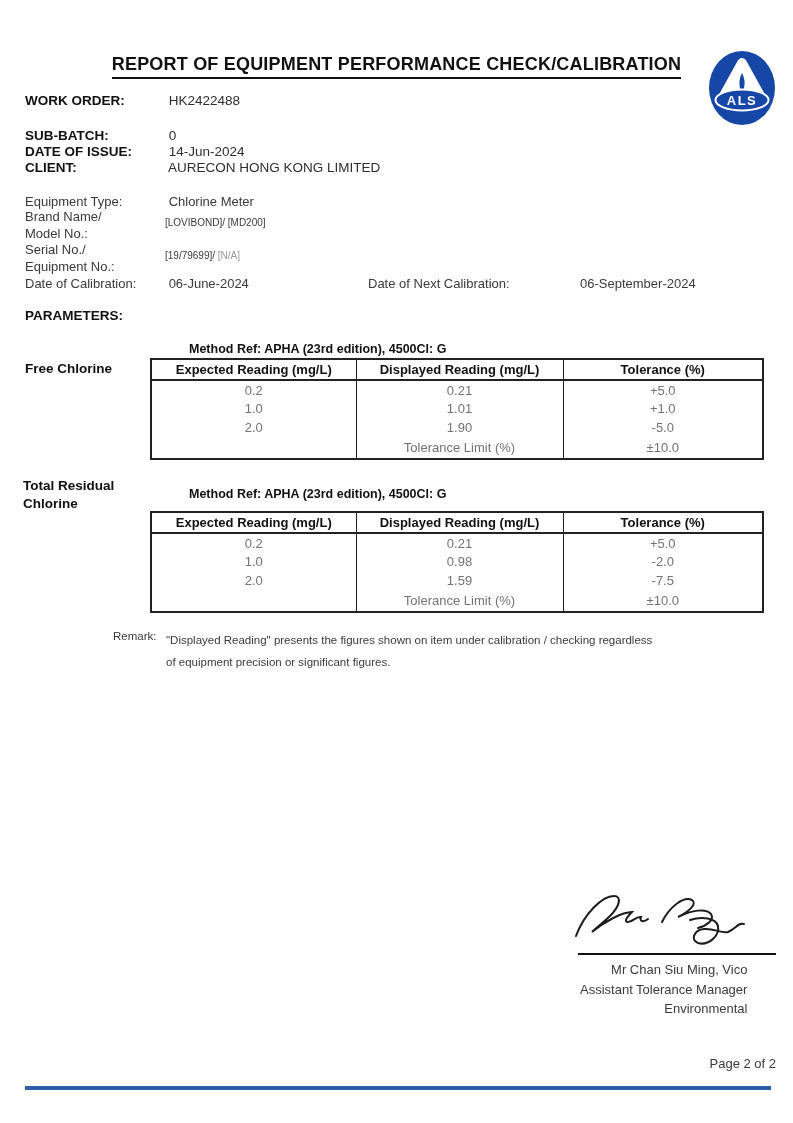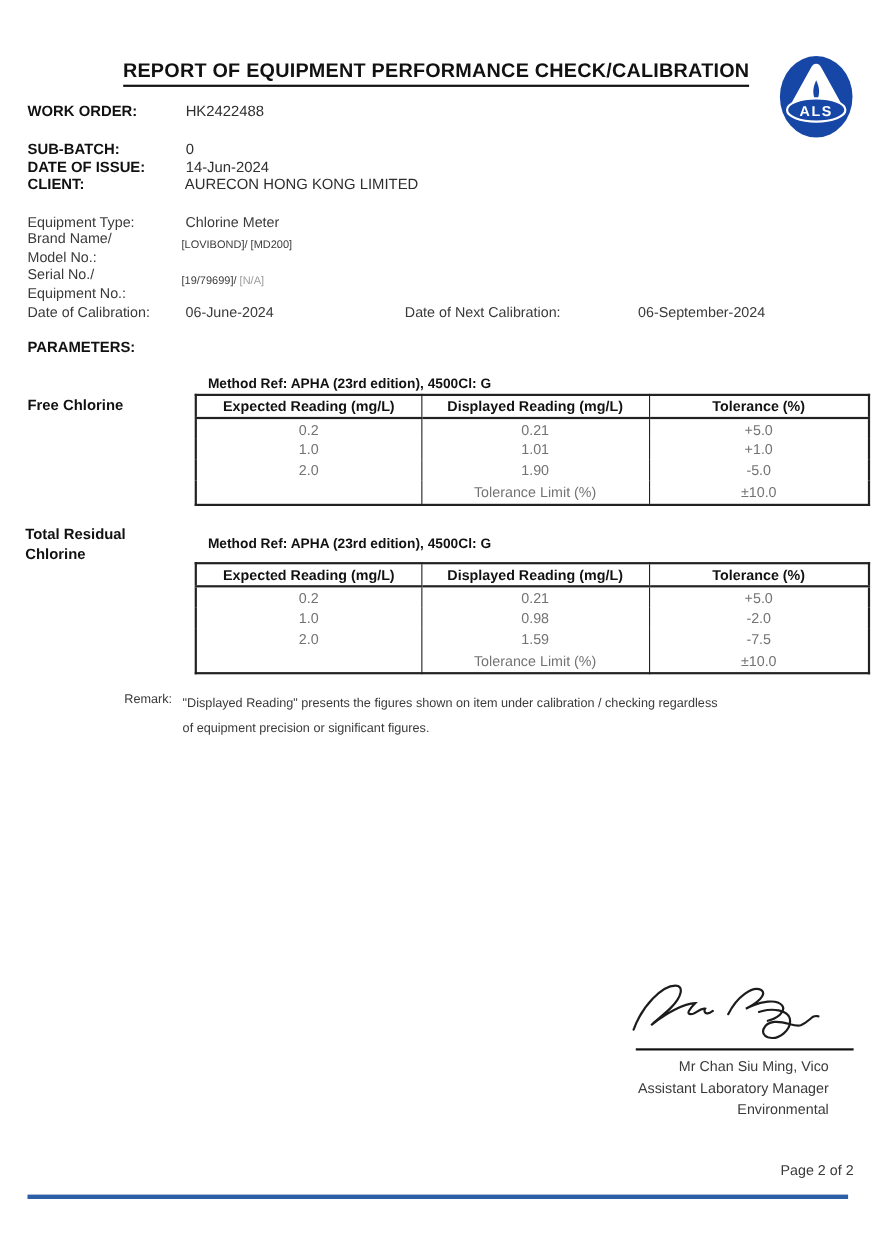--- a/index.html
+++ b/index.html
@@ -27,21 +27,21 @@
   .erow .elbl { display:inline-block; width:140px; }
   .two-line { line-height:17px; }
   .eval { position:absolute; left:165px; font-size:10px; color:#3a3a3a; white-space:nowrap; }
   .gray { color:#9a9a9a; }
 
   .bold-head { position:absolute; left:25px; font-size:13.5px; font-weight:bold; color:#111; white-space:nowrap; }
   .section-label { position:absolute; left:25px; font-size:13.5px; font-weight:bold; color:#111; line-height:18px; }
   .method-ref { position:absolute; left:165px; font-size:12.5px; font-weight:bold; color:#111; white-space:nowrap;margin-left:24px; }
 
   
-  .cal-table { position:absolute; left:177px; width:612px; border-collapse:collapse; table-layout:fixed; }
+  .cal-table { position:absolute; left:150px; width:612px; border-collapse:collapse; table-layout:fixed; }
   .cal-table th, .cal-table td {
     border:1.5px solid #222; font-size:13px; text-align:center; vertical-align:middle;
     padding:0; color:#737373; overflow:hidden;
   }
   .cal-table { border:2px solid #222; }
   .cal-table th { height:21px; font-weight:bold; color:#111; border-bottom:2px solid #222; }
   .cal-table tr.data td { height:19px; border-top:none; border-bottom:none; }
   .cal-table tr.foot td { height:22px; border-top:none; }
   .col1 { width:205px; } .col2 { width:207px; } .col3 { width:200px; }
 
@@ -210,20 +210,20 @@
   <svg class="sig-svg" width="180" height="66" viewBox="0 0 180 66">
     <g fill="none" stroke="#1c1c1c" stroke-width="2" stroke-linecap="round">
       <path d="M6 50 C14 28 32 10 44 10 C52 10 50 20 40 30 C34 36 26 42 22 46 C34 36 52 26 62 26 C56 32 54 36 58 36 C63 36 66 30 71 31 C69 35 73 37 78 33"></path>
       <path d="M92 36 C100 20 114 10 122 14 C128 18 118 26 108 31 C122 24 136 22 141 28 C145 34 136 40 128 42"></path>
       <path d="M120 34 C132 30 146 32 148 40 C150 50 138 60 128 57 C120 54 124 44 134 43 C144 42 152 48 158 46 C166 43 168 36 174 38"></path>
     </g>
   </svg>
   <div class="sig-line"></div>
   <div class="sig-block">
     <div>Mr Chan Siu Ming, Vico</div>
-    <div>Assistant Laboratory Manager</div>
+    <div>Assistant Tolerance Manager</div>
     <div>Environmental</div>
   </div>
 
   <div class="page-num">Page 2 of 2</div>
   <div class="footer-rule"></div>
 
 </div>
 
 </body></html>

